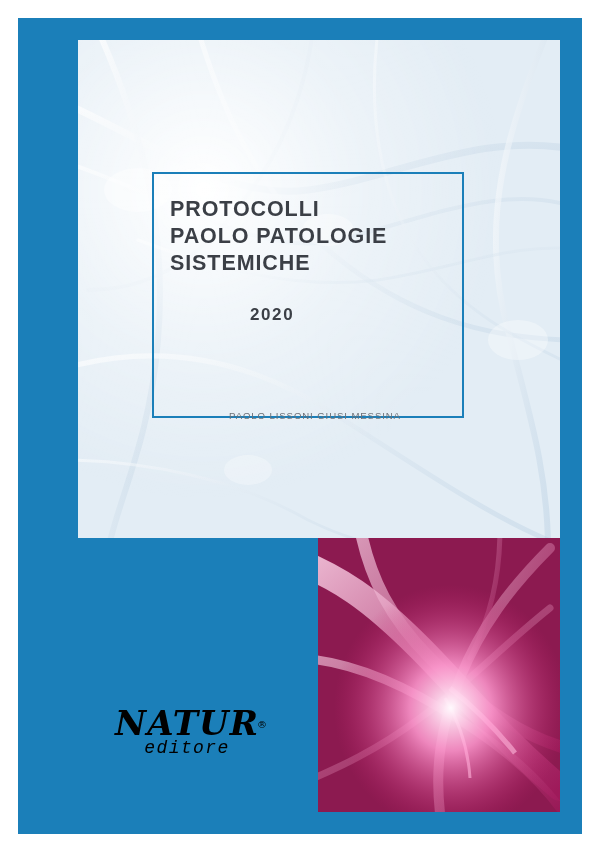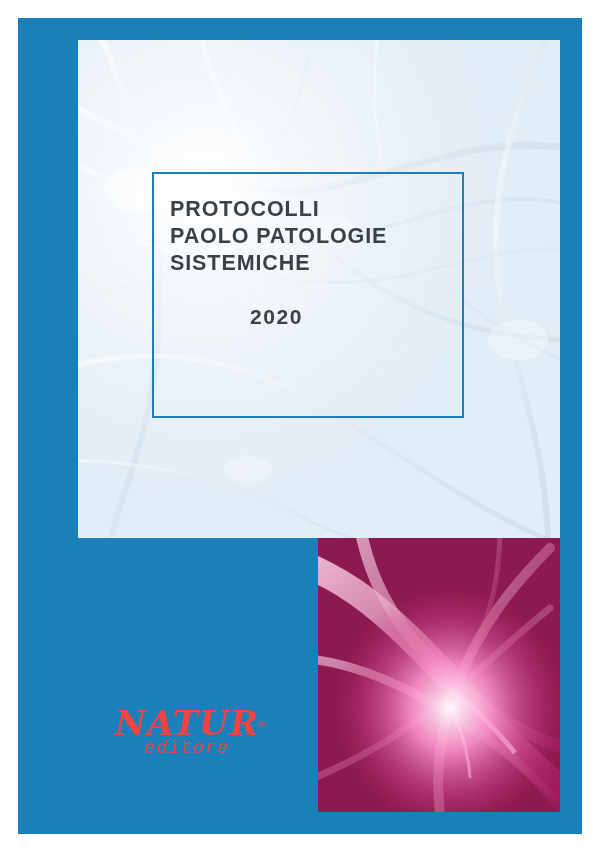--- a/index.html
+++ b/index.html
@@ -117,21 +117,21 @@
   .title-line {
     font-size: 21.5px;
     line-height: 27px;
     letter-spacing: 0.9px;
     color: #3b3f46;
     font-weight: bold;
     white-space: nowrap;
   }
   .title-year {
     margin-top: 28px;
-    font-size: 21px;
+    font-size: 17px;
     letter-spacing: 1.6px;
     color: #3b3f46;
     font-weight: bold;
     padding-left: 80px;
   }
   .authors {
     position: absolute;
     left: 170px;
     top: 410px;
     width: 290px;
@@ -141,21 +141,21 @@
     color: #6c7077;
   }
 
   
   .logo {
     position: absolute;
     left: 94px;
     top: 706px;
     width: 186px;
     text-align: center;
-    color: #ef4444;
+    color: #000000;
   }
   .logo-word {
     font-family: "DejaVu Serif", serif;
     font-size: 34px;
     font-weight: bold;
     font-style: italic;
     letter-spacing: 1px;
     line-height: 34px;
     position: relative;
     display: inline-block;
@@ -255,20 +255,21 @@
   <div class="blue-bottom"></div>
   <div class="blue-right"></div>
 
   <div class="title-box"></div>
   <div class="title-inner">
     <div class="title-line">PROTOCOLLI</div>
     <div class="title-line">PAOLO PATOLOGIE</div>
     <div class="title-line">SISTEMICHE</div>
     <div class="title-year">2020</div>
   </div>
+  <div class="authors">PAOLO LISSONI GIUSI MESSINA</div>
 
   <div class="logo">
     <div class="logo-word">
       <span>NATUR</span>
       <span class="logo-reg">®</span>
     </div>
     <div class="logo-sub">editore</div>
   </div>
 
 </div>

